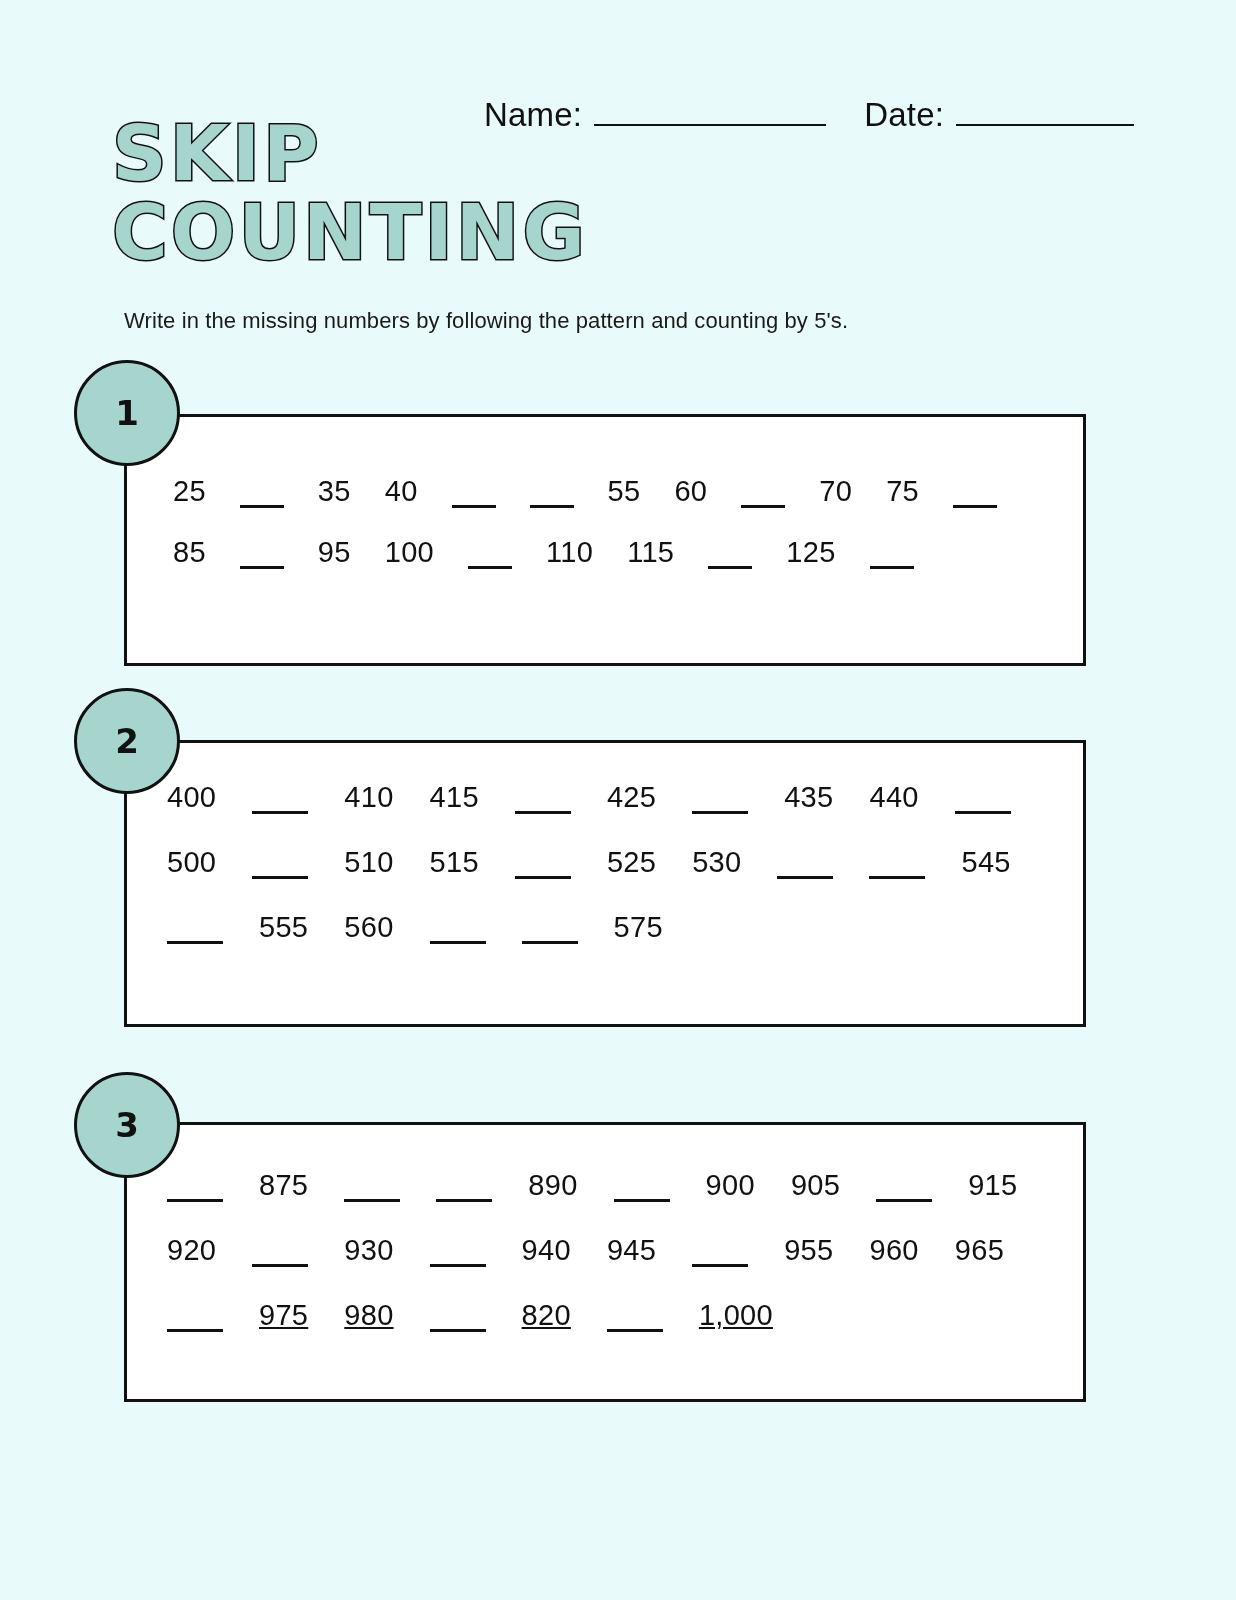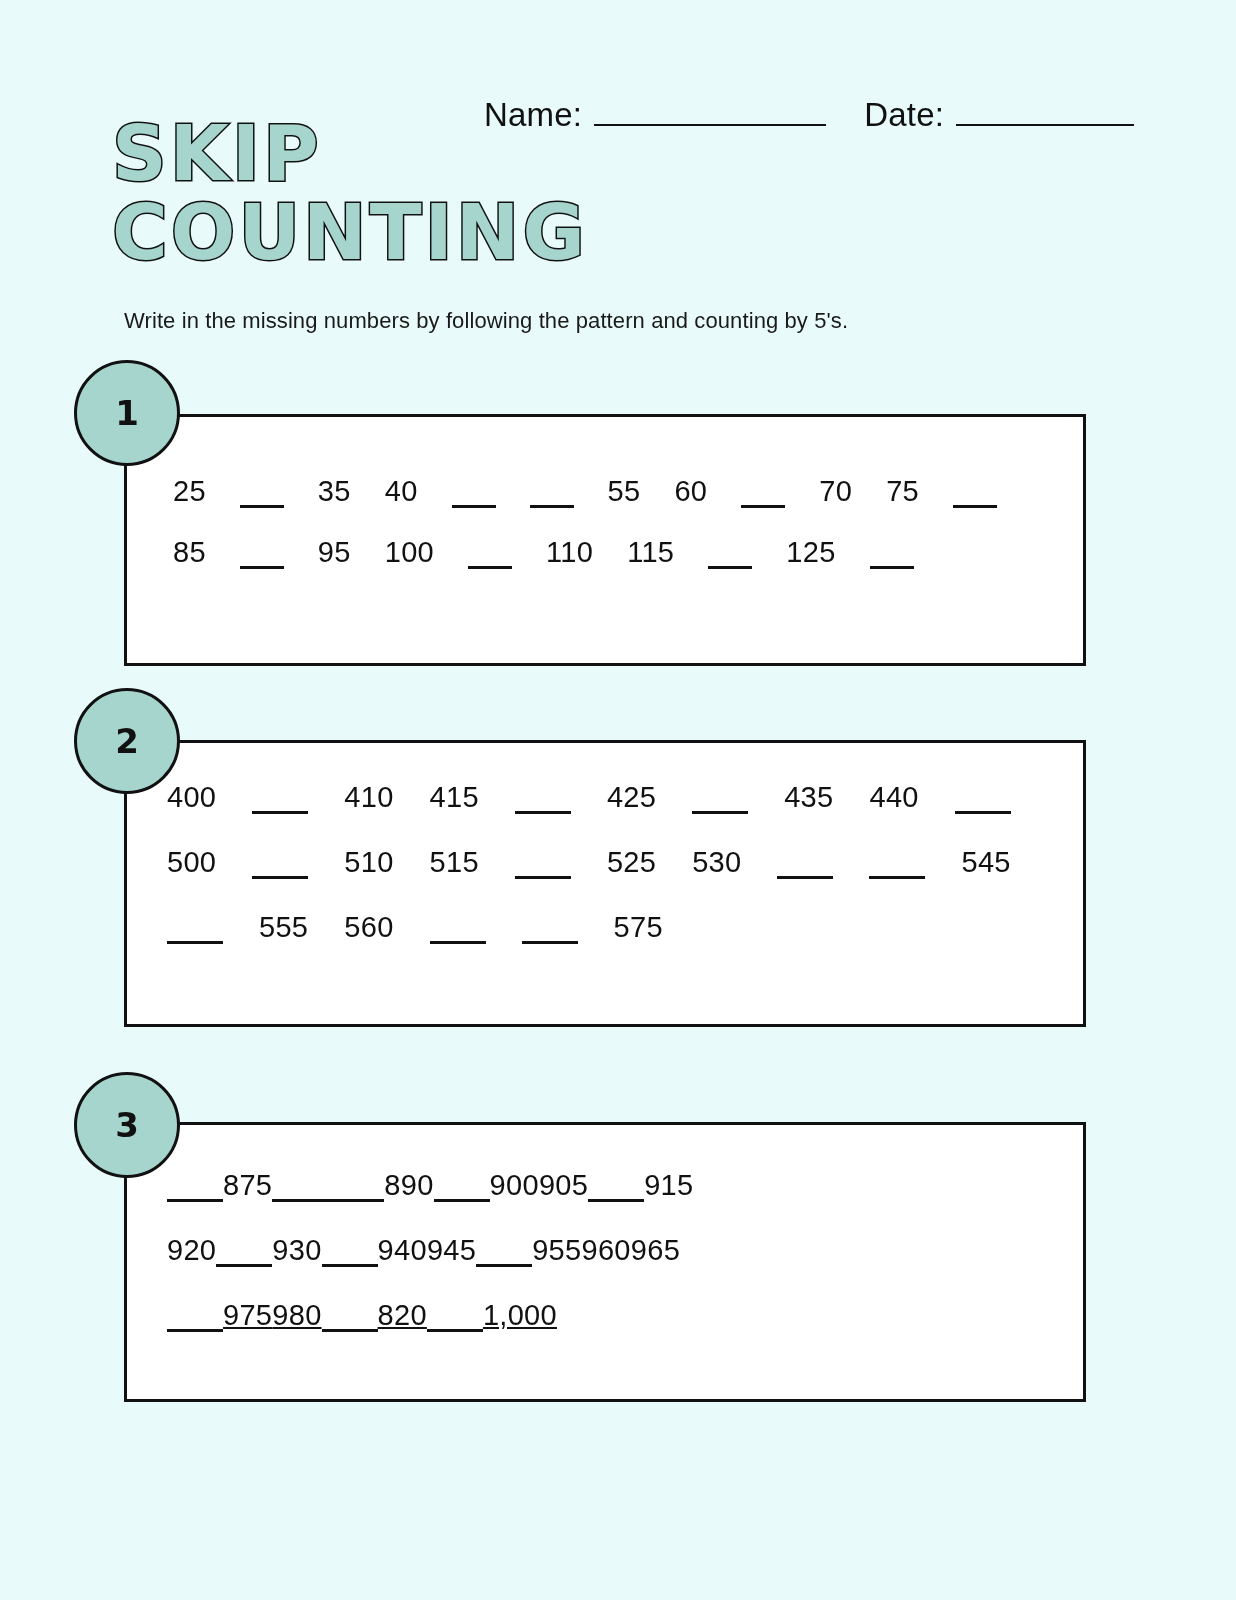--- a/index.html
+++ b/index.html
@@ -137,21 +137,21 @@
 
   .row {
     display: flex;
     align-items: flex-end;
     font-size: 29px;
     color: #111;
     letter-spacing: 0.3px;
   }
   #block-1 .row { padding-left: 46px; gap: 34px; }
   #block-2 .row { padding-left: 40px; gap: 36px; }
-  #block-3 .row { padding-left: 40px; }
+  #block-3 .row { padding-left: 40px; gap: 36px; }
 
   .row.indent-1 { padding-left: 150px; text-decoration: underline; }
 
   .num {
     white-space: nowrap;
   }
   .blank {
     display: inline-block;
     border-bottom: 3px solid #111;
     height: 22px;

